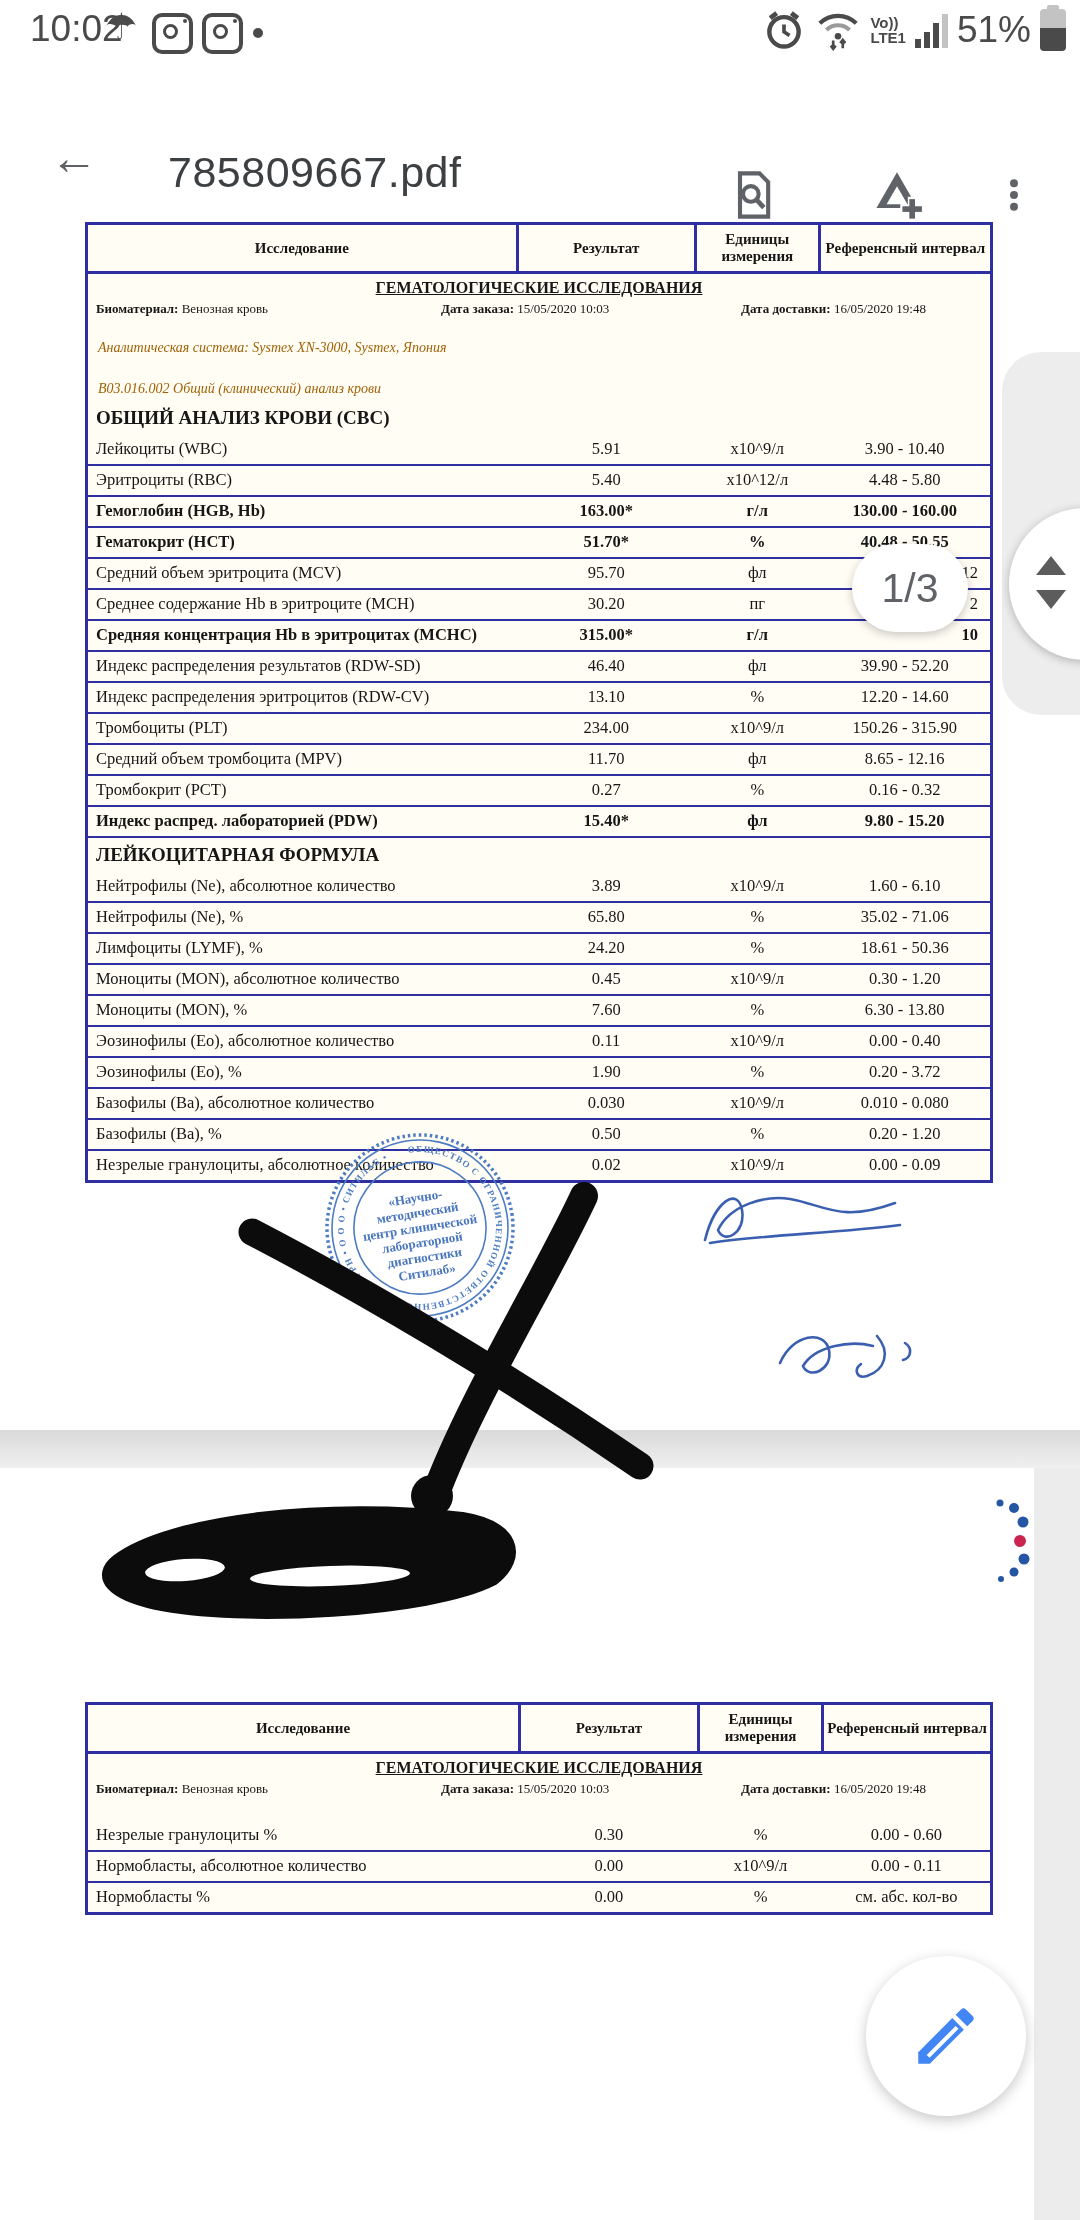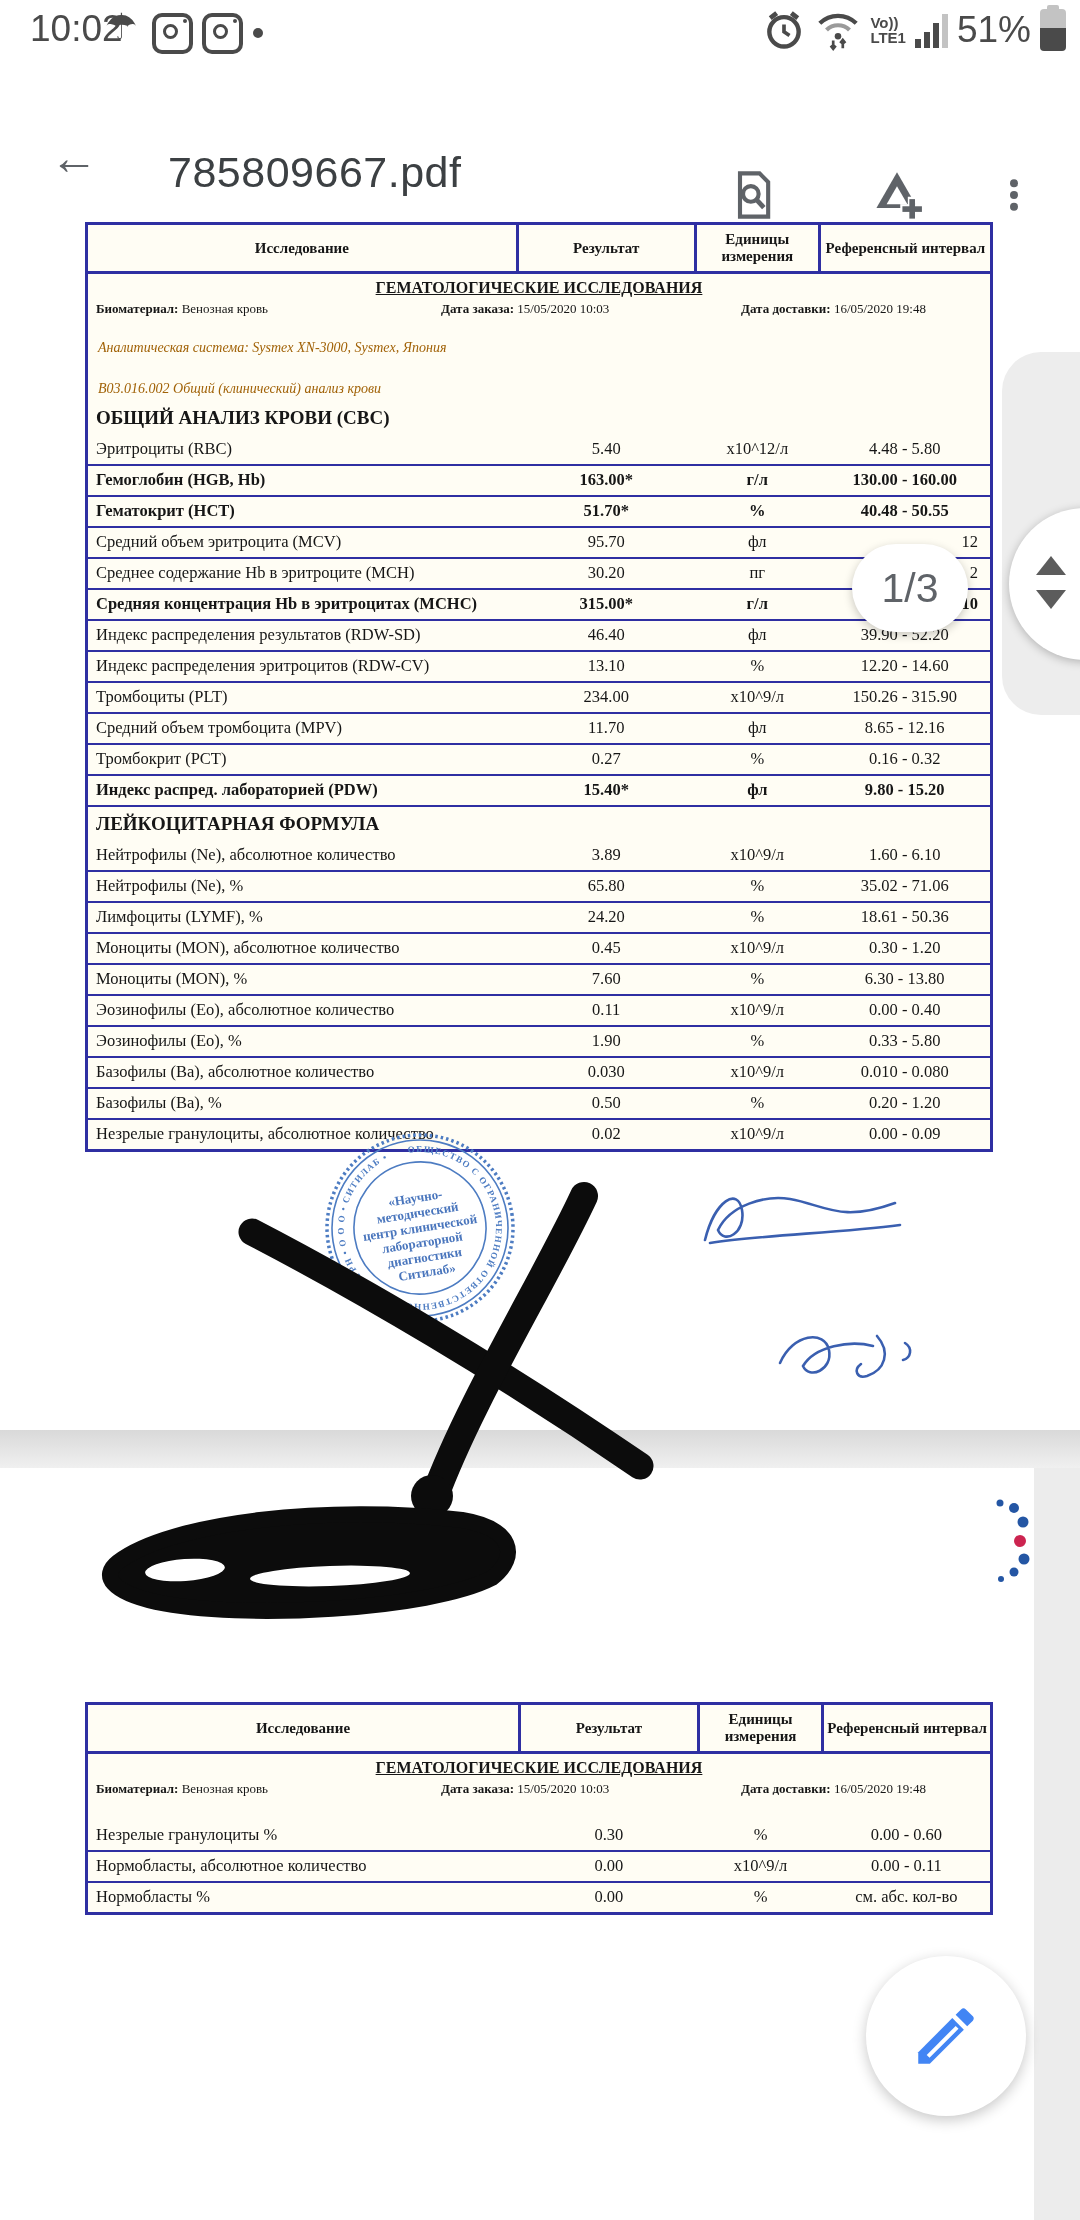--- a/index.html
+++ b/index.html
@@ -204,20 +204,26 @@
     <tr class="gaprow">
         <td colspan="4"></td>
       </tr>
     <tr class="ital">
         <td colspan="4">В03.016.002 Общий (клинический) анализ крови</td>
       </tr>
   <tr class="group">
         <td colspan="4">ОБЩИЙ АНАЛИЗ КРОВИ (CBC)</td>
       </tr>
       <tr class="data">
+        <td class="c-name">Лейкоциты (WBC)</td>
+        <td class="c-result">5.91</td>
+        <td class="c-unit">x10^9/л</td>
+        <td class="c-ref">3.90 - 10.40</td>
+      </tr>
+      <tr class="data">
         <td class="c-name">Эритроциты (RBC)</td>
         <td class="c-result">5.40</td>
         <td class="c-unit">x10^12/л</td>
         <td class="c-ref">4.48 - 5.80</td>
       </tr>
       <tr class="data bold">
         <td class="c-name">Гемоглобин (HGB, Hb)</td>
         <td class="c-result">163.00*</td>
         <td class="c-unit">г/л</td>
         <td class="c-ref">130.00 - 160.00</td>
@@ -318,21 +324,21 @@
       <tr class="data">
         <td class="c-name">Эозинофилы (Eo), абсолютное количество</td>
         <td class="c-result">0.11</td>
         <td class="c-unit">x10^9/л</td>
         <td class="c-ref">0.00 - 0.40</td>
       </tr>
       <tr class="data">
         <td class="c-name">Эозинофилы (Eo), %</td>
         <td class="c-result">1.90</td>
         <td class="c-unit">%</td>
-        <td class="c-ref">0.33 - 5.80</td>
+        <td class="c-ref">0.20 - 3.72</td>
       </tr>
       <tr class="data">
         <td class="c-name">Базофилы (Ba), абсолютное количество</td>
         <td class="c-result">0.030</td>
         <td class="c-unit">x10^9/л</td>
         <td class="c-ref">0.010 - 0.080</td>
       </tr>
       <tr class="data">
         <td class="c-name">Базофилы (Ba), %</td>
         <td class="c-result">0.50</td>

